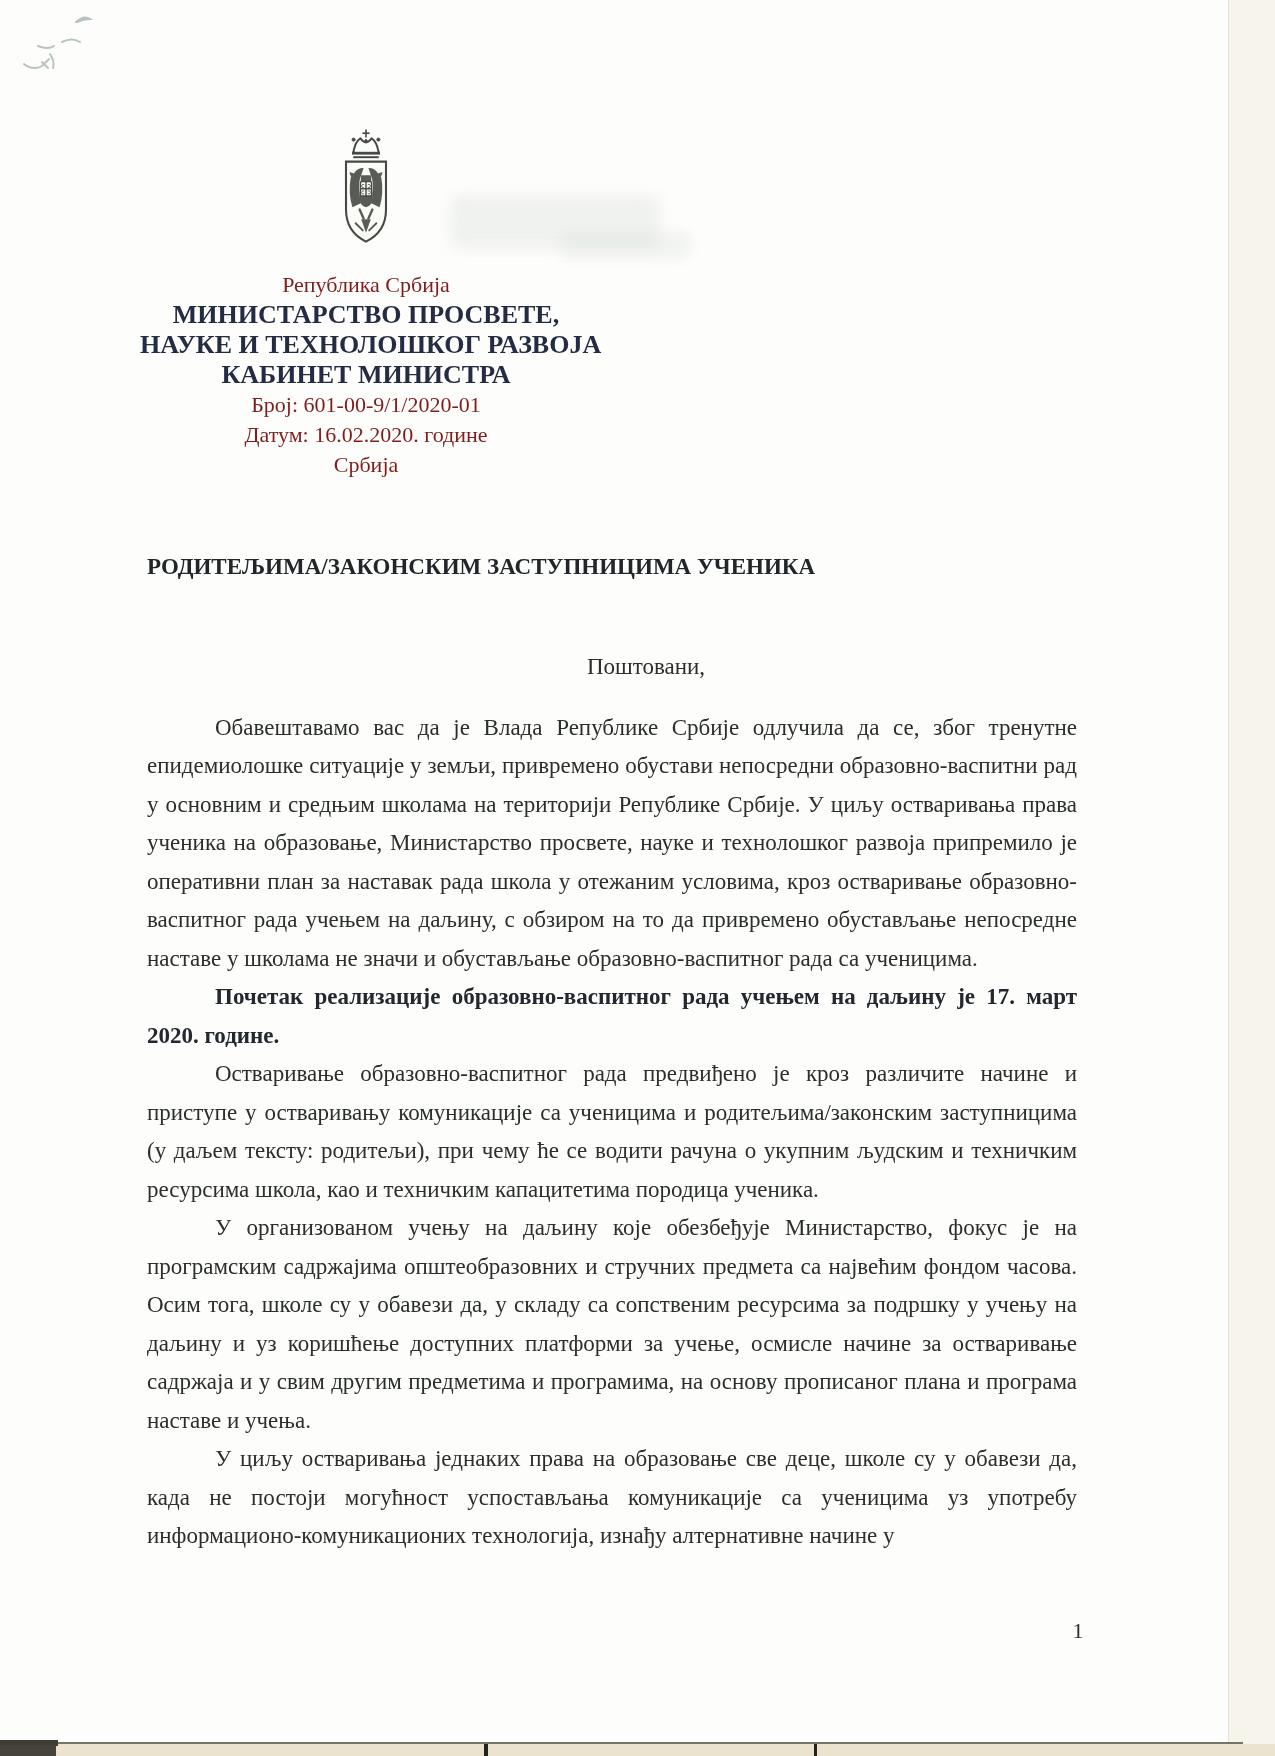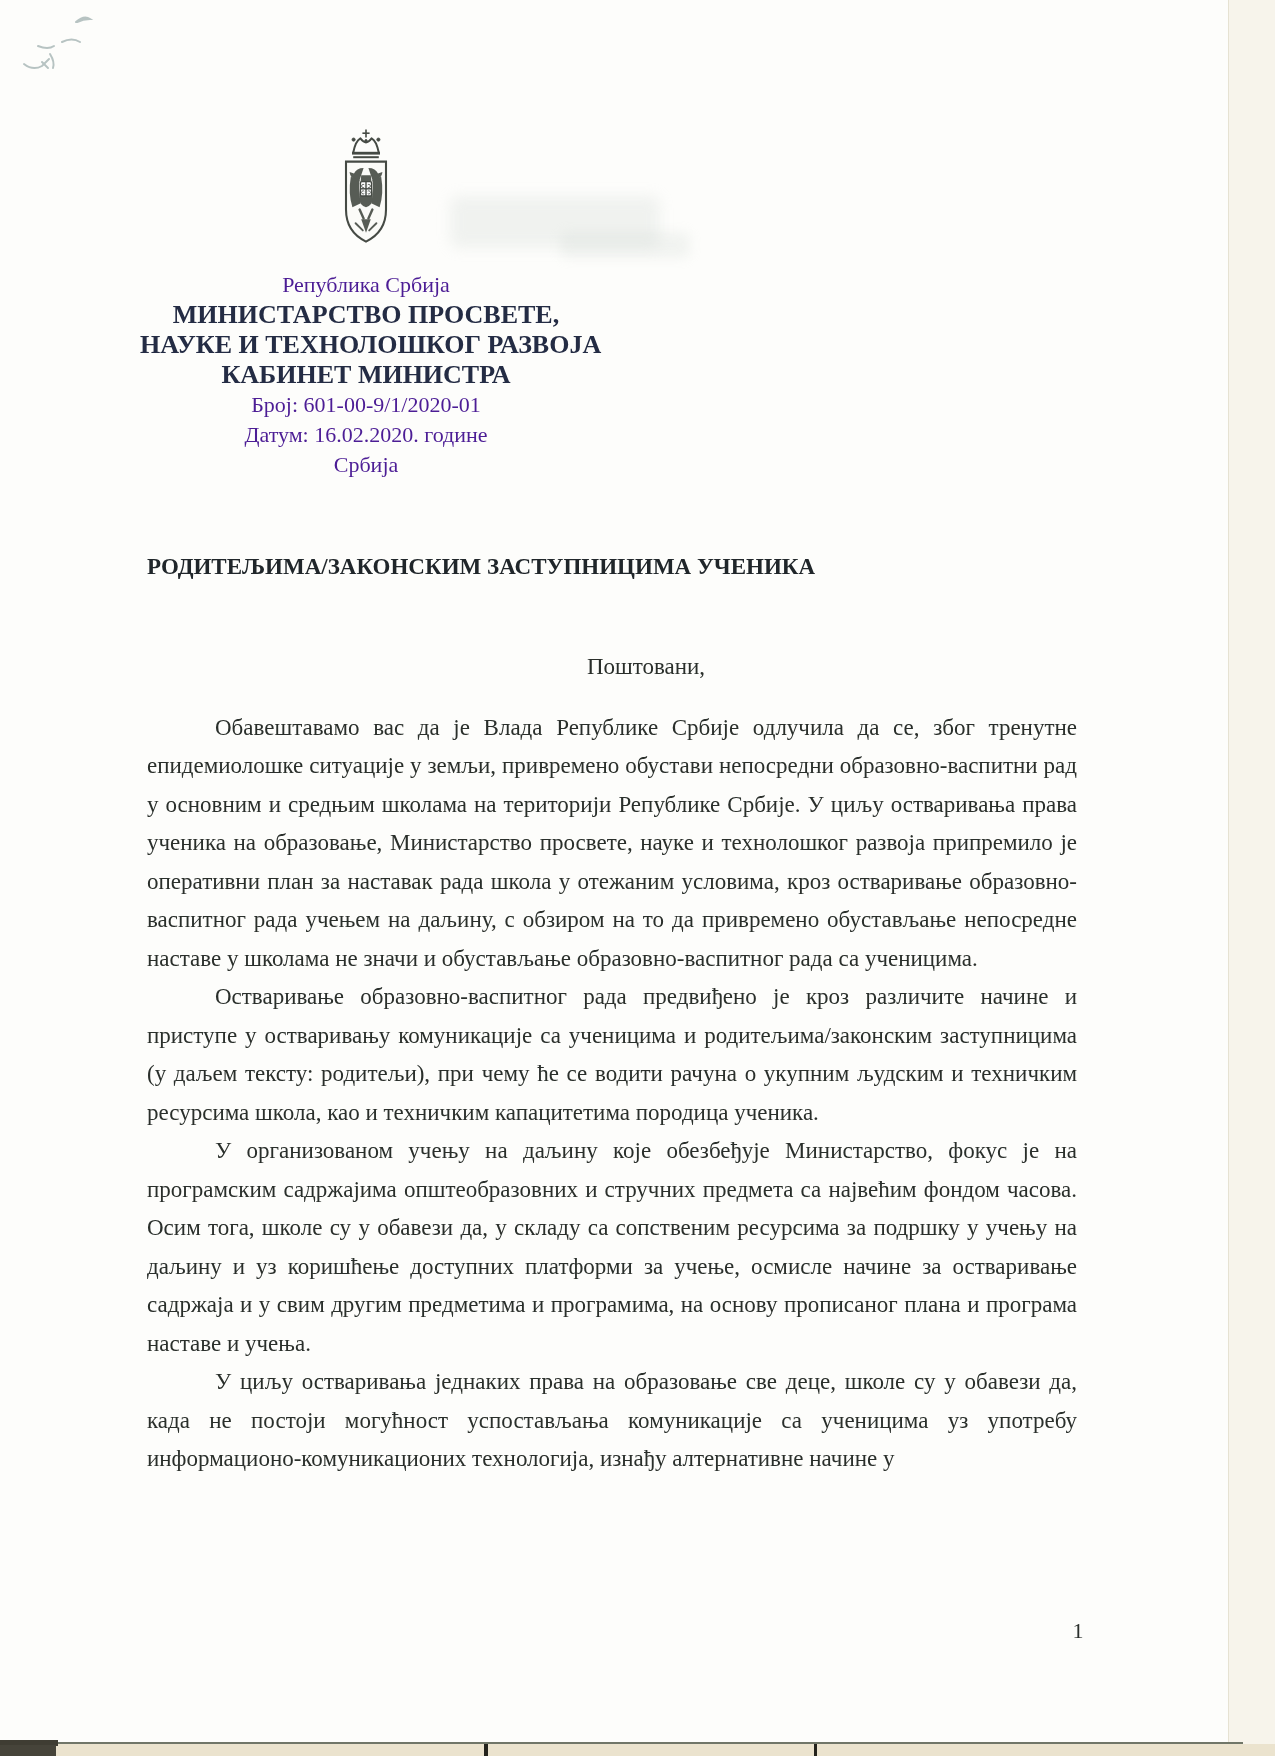--- a/index.html
+++ b/index.html
@@ -55,21 +55,21 @@
     width: 452px;
     text-align: center;
   }
   .coat-of-arms {
     display: block;
     margin: 0 auto 6px auto;
   }
   .lh-line {
     font-size: 22px;
     line-height: 30px;
-    color: #4c1d95;
+    color: #7f1d1d;
     white-space: nowrap;
   }
   .lh-line.bold {
     font-weight: bold;
     font-size: 26px;
     color: #242c44;
   }
 
   .recipient {
     position: absolute;
@@ -230,20 +230,21 @@
     <div class="lh-line">Србија</div>
   </div>
 
   <div class="recipient">
     <div>РОДИТЕЉИМА/ЗАКОНСКИМ ЗАСТУПНИЦИМА УЧЕНИКА</div>
   </div>
 
   <div class="body-text">
     <p class="salutation">Поштовани,</p>
     <p class="para">Обавештавамо вас да је Влада Републике Србије одлучила да се, због тренутне епидемиолошке ситуације у земљи, привремено обустави непосредни образовно-васпитни рад у основним и средњим школама на територији Републике Србије. У циљу остваривања права ученика на образовање, Министарство просвете, науке и технолошког развоја припремило је оперативни план за наставак рада школа у отежаним условима, кроз остваривање образовно-васпитног рада учењем на даљину, с обзиром на то да привремено обустављање непосредне наставе у школама не значи и обустављање образовно-васпитног рада са ученицима.</p>
+    <p class="para bold">Почетак реализације образовно-васпитног рада учењем на даљину је 17. март 2020. године.</p>
     <p class="para">Остваривање образовно-васпитног рада предвиђено је кроз различите начине и приступе у остваривању комуникације са ученицима и родитељима/законским заступницима (у даљем тексту: родитељи), при чему ће се водити рачуна о укупним људским и техничким ресурсима школа, као и техничким капацитетима породица ученика.</p>
     <p class="para">У организованом учењу на даљину које обезбеђује Министарство, фокус је на програмским садржајима општеобразовних и стручних предмета са највећим фондом часова. Осим тога, школе су у обавези да, у складу са сопственим ресурсима за подршку у учењу на даљину и уз коришћење доступних платформи за учење, осмисле начине за остваривање садржаја и у свим другим предметима и програмима, на основу прописаног плана и програма наставе и учења.</p>
     <p class="para">У циљу остваривања једнаких права на образовање све деце, школе су у обавези да, када не постоји могућност успостављања комуникације са ученицима уз употребу информационо-комуникационих технологија, изнађу алтернативне начине у</p>
   </div>
 
   <div class="page-number">1</div>
 
   <div class="bottom-strip"></div>
   <div class="bottom-line"></div>
   <div class="bottom-line-left"></div>

